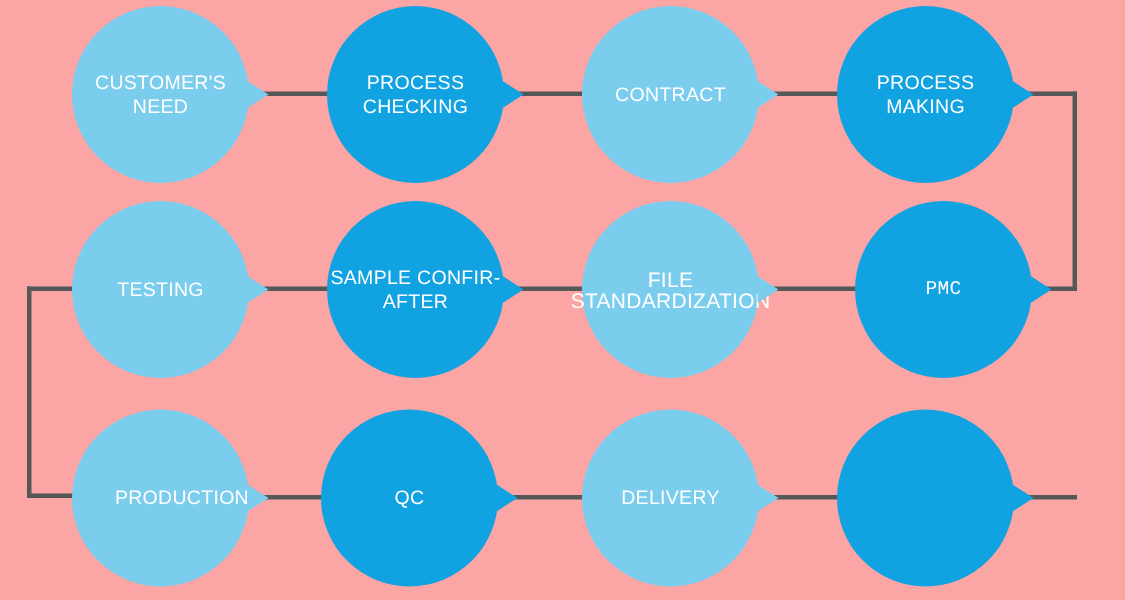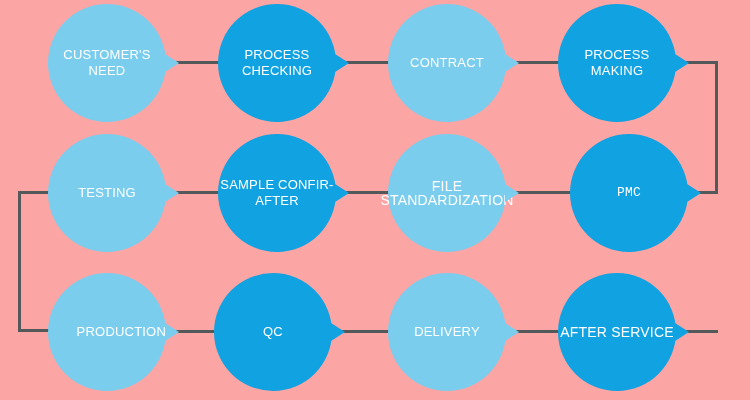--- a/index.html
+++ b/index.html
@@ -194,20 +194,17 @@
     </div>
 
     <div class="node light" style="left:388px; top:273px;">
       <span class="node-label">
         <span>DELIVERY</span>
       </span>
       <span class="tail"></span>
     </div>
 
     <div class="node dark small" style="left:558px; top:273px;">
-      <span class="node-label">
-        <span>AFTER SERVICE</span>
-      </span>
       <span class="tail"></span>
     </div>
 
   </div>
 </div>
 
 </body></html>

